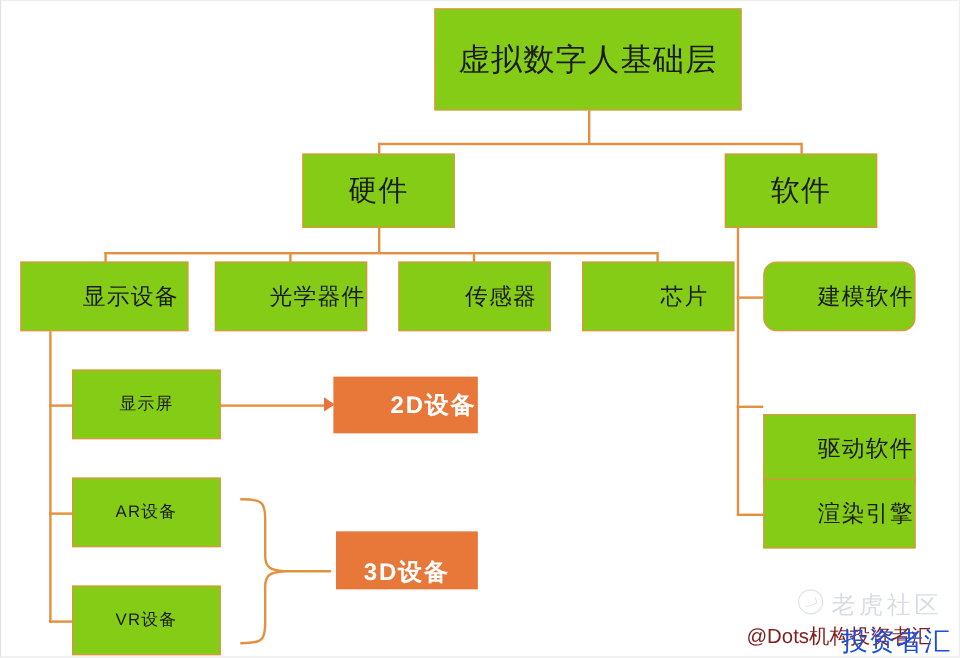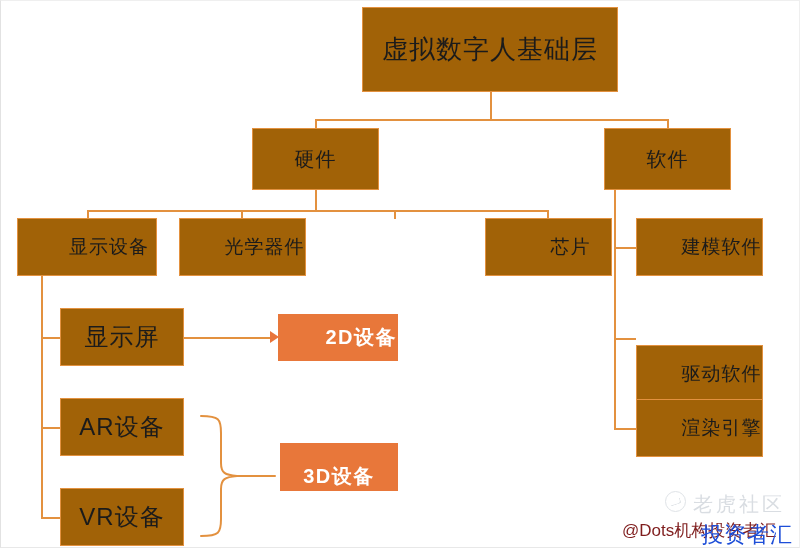--- a/index.html
+++ b/index.html
@@ -20,40 +20,40 @@
     border-top:1px solid #efefef;
     border-right:1px solid #efefef;
     border-bottom:1px solid #e8e8e8;
     overflow:hidden;
   }
   
   .node{
     position:absolute;
     box-sizing:border-box;
     border:1.6px solid #e3913f;
-    background:#a16207;
+    background:#84cc16;
     display:flex;
     align-items:center;
     justify-content:center;
     color:#1b1b1b;
     letter-spacing:1px;
     z-index:3;
     white-space:nowrap;
   }
   .node.filled{
     background:#e8773a;
     border-color:#e8773a;
     color:#ffffff;
     font-weight:700;
     letter-spacing:1.5px;
   }
   .root{font-size:26px;}
-  .lvl2{font-size:20px;}
+  .lvl2{font-size:24px;}
   .lvl3{font-size:19px;padding-left:44px;}
-  .leaf{font-size:24px;}
+  .leaf{font-size:14px;}
   .chip{font-size:20px;}
   
   .ln{
     position:absolute;
     background:#e3913f;
     z-index:1;
   }
   .lnh{height:1.6px;}
   .lnv{width:1.6px;}
   .arrowhead{
@@ -159,26 +159,29 @@
   </div>
 
   <div class="node lvl3" style="left:16px;top:217px;width:140px;height:58px;">
     <span>显示设备</span>
   </div>
 
   <div class="node lvl3" style="left:178px;top:217px;width:127px;height:58px;">
     <span>光学器件</span>
   </div>
 
+  <div class="node lvl3" style="left:331px;top:217px;width:127px;height:58px;">
+    <span>传感器</span>
+  </div>
 
   <div class="node lvl3" style="left:484px;top:217px;width:127px;height:58px;">
     <span>芯片</span>
   </div>
 
-  <div class="node lvl3" style="left:635px;top:217px;width:127px;height:58px;">
+  <div class="node lvl3" style="left:635px;top:217px;width:127px;height:58px;border-radius:11px;">
     <span>建模软件</span>
   </div>
 
   <div class="node lvl3" style="left:635px;top:308px;width:127px;height:58px;margin-top:36px;">
     <span>驱动软件</span>
   </div>
 
   <div class="node lvl3" style="left:635px;top:398px;width:127px;height:58px;">
     <span>渲染引擎</span>
   </div>

